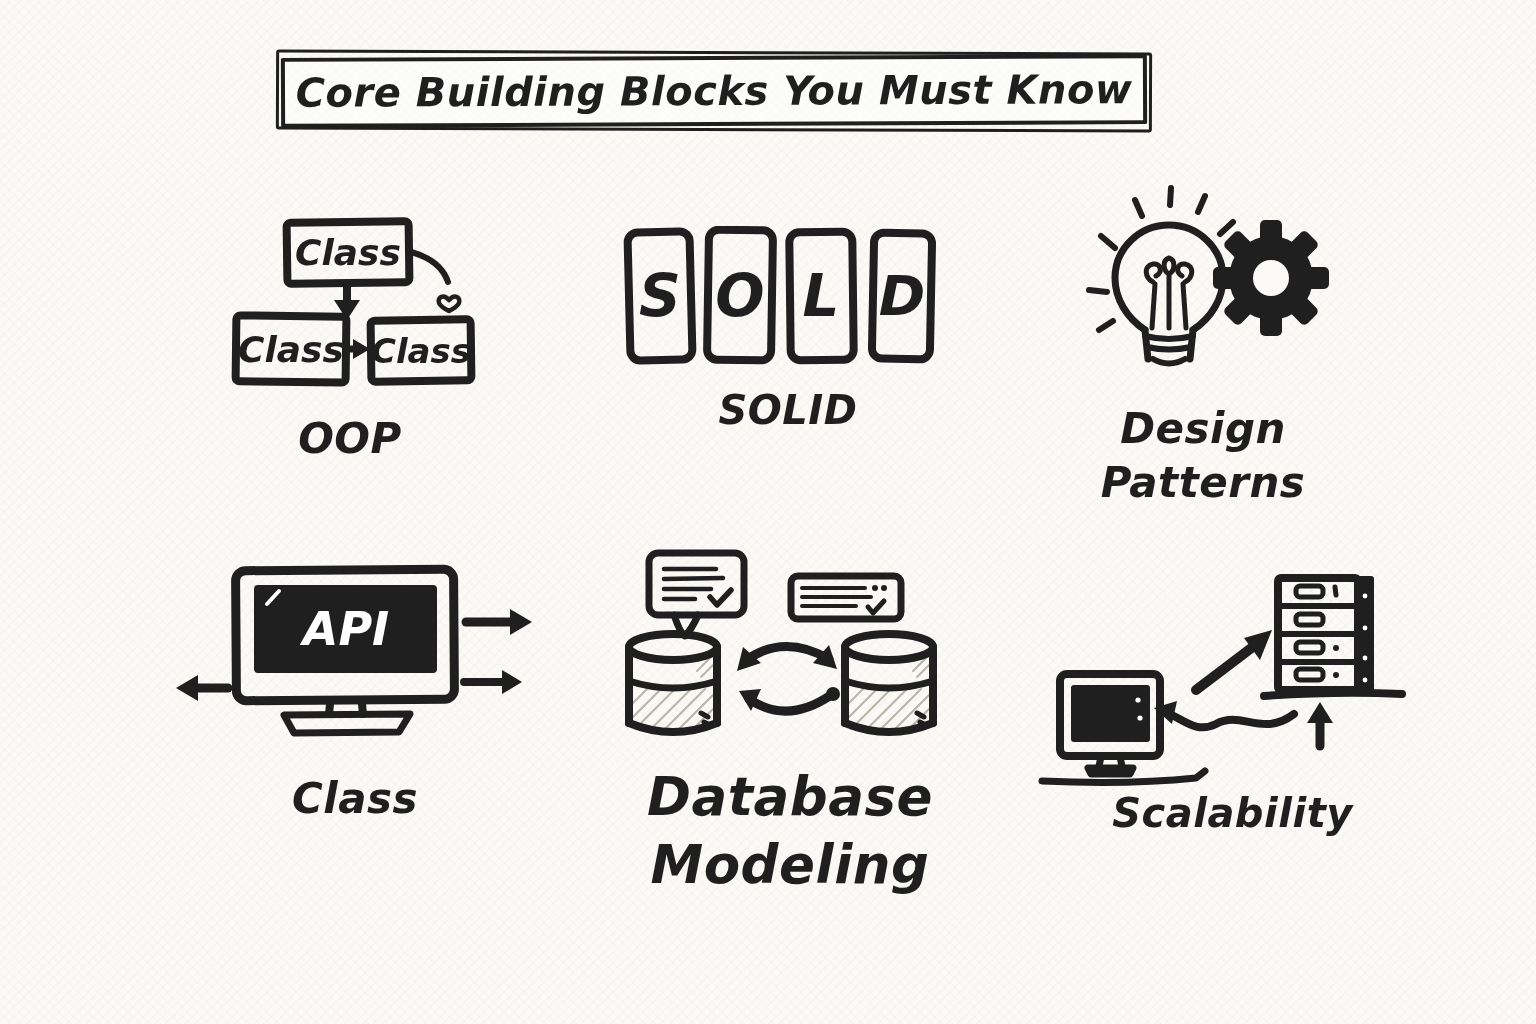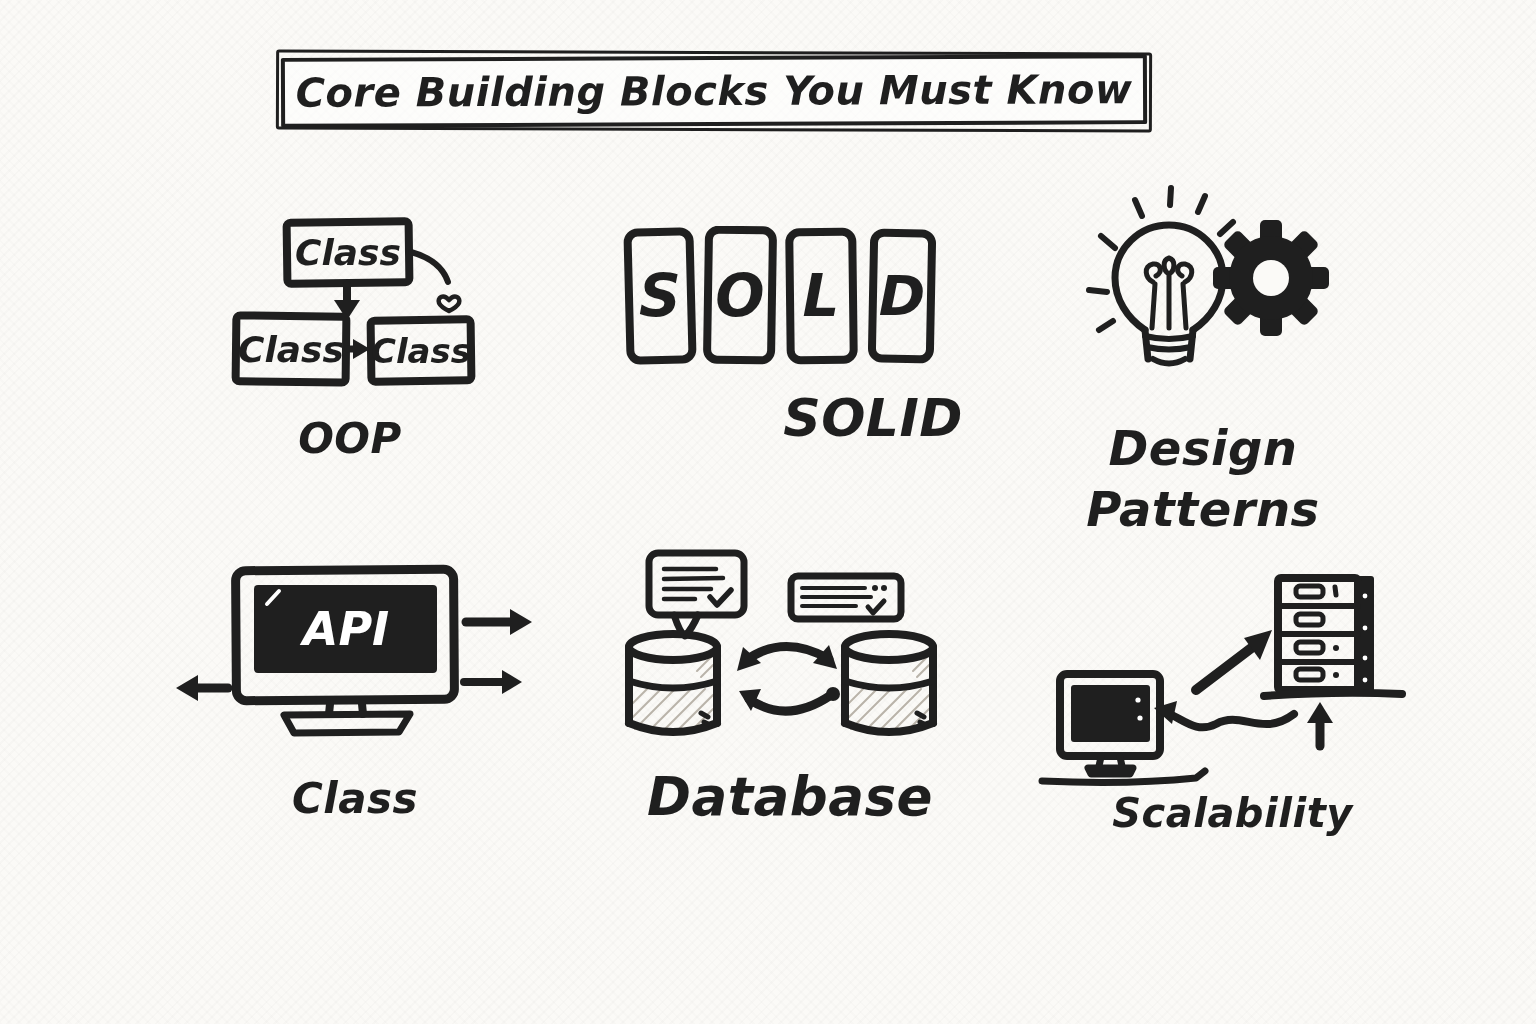--- a/index.html
+++ b/index.html
@@ -43,22 +43,22 @@
   .title-text{
     font-size:40px;font-weight:bold;letter-spacing:0.5px;white-space:nowrap;
   }
 
   .concept-icon{position:absolute;}
   .concept-label{
     position:absolute;text-align:center;font-weight:bold;color:var(--ink);
     letter-spacing:0.5px;line-height:1.28;
   }
   .lbl-oop     {left:220px; top:412px; width:260px; font-size:42px;}
-  .lbl-solid   {left:613px; top:385px; width:350px; font-size:52px;text-align:right;}
-  .lbl-dp      {left:1018px;top:418px; width:370px; font-size:48px;}
+  .lbl-solid   {left:613px; top:385px; width:350px; font-size:40px;}
+  .lbl-dp      {left:1018px;top:402px; width:370px; font-size:42px;}
   .lbl-apis    {left:225px; top:772px; width:260px; font-size:42px;}
   .lbl-db      {left:630px; top:763px; width:320px; font-size:53px;}
   .lbl-scale   {left:1060px;top:788px; width:345px; font-size:40px;}
 </style>
 </head>
 <body>
 
 <div class="canvas">
 
   <div class="title-box">
@@ -261,20 +261,21 @@
       <path class="sketch" stroke-width="9" d="M130,116 Q168,88 214,114"></path>
       <path class="fill-ink" d="M122,126 L128,102 L146,118 Z"></path>
       <path class="fill-ink" d="M222,124 L198,118 L214,100 Z"></path>
       <path class="sketch" stroke-width="9" d="M216,150 Q172,180 134,154"></path>
       <path class="fill-ink" d="M124,146 L146,144 L136,166 Z"></path>
       <circle class="fill-ink" cx="218" cy="149" r="7"></circle>
     </g>
   </svg>
   <div class="concept-label lbl-db">
     <div>Database</div>
+    <div>Modeling</div>
   </div>
 
   <svg class="concept-icon" style="left:1038px;top:562px;" width="368" height="230" viewBox="0 0 368 230">
 
     <g>
       <rect class="sketch" x="22" y="112" width="100" height="82" rx="7" stroke-width="8"></rect>
       <rect class="fill-ink" x="33" y="123" width="79" height="57" rx="3"></rect>
       <circle cx="100" cy="138" r="2.6" fill="#ffffff"></circle>
       <circle cx="102" cy="156" r="2.6" fill="#ffffff"></circle>
       <path class="sketch" stroke-width="7" d="M63,195 L61,204 M82,195 L84,204"></path>

